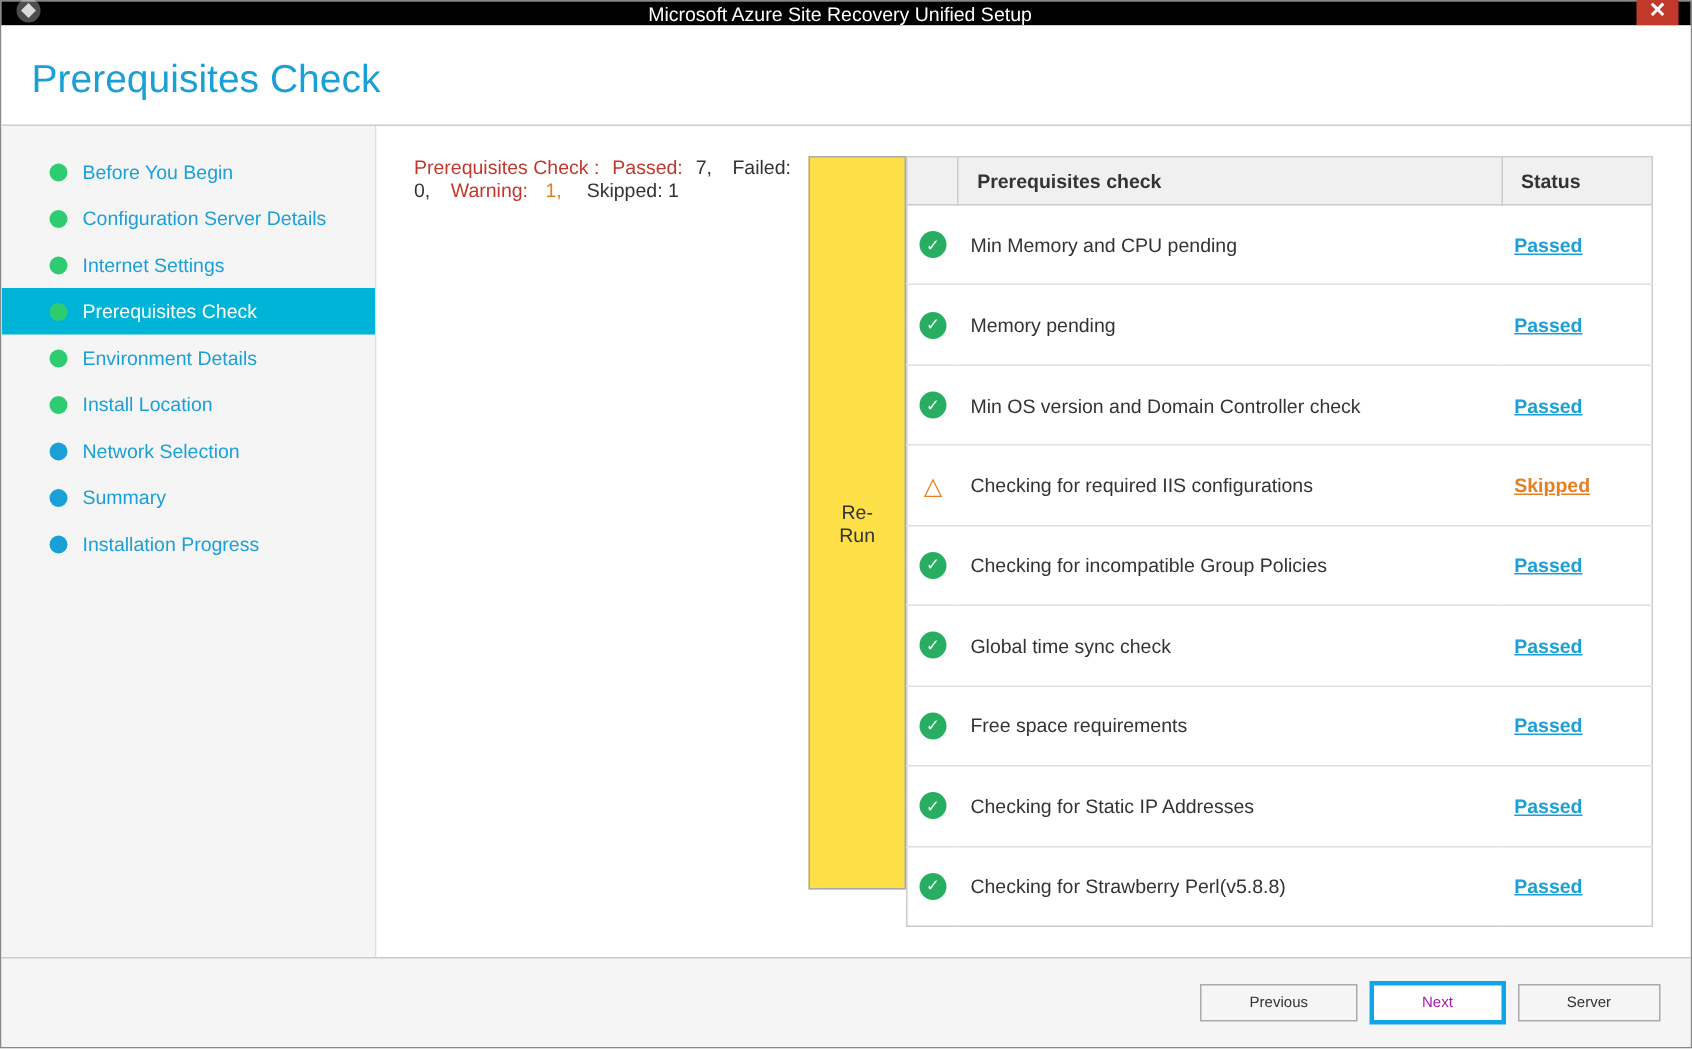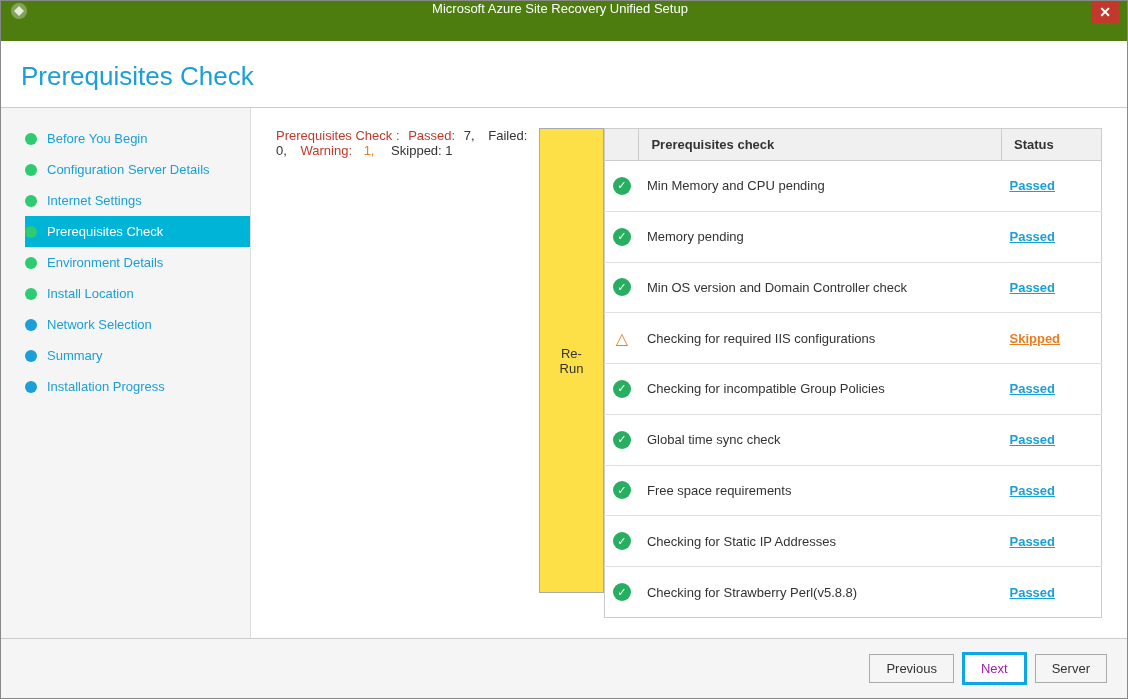--- a/index.html
+++ b/index.html
@@ -13,24 +13,24 @@
     }
     .window {
       width: 1128px;
       height: 699px;
       display: flex;
       flex-direction: column;
       border: 1px solid #888;
       background: #fff;
     }
     .title-bar {
-      background: #4d7c0f;
-      height: 40px;
-      display: flex;
-      align-items: flex-start;
+      background: #000000;
+      height: 16px;
+      display: flex;
+      align-items: flex-end;
       justify-content: space-between;
       padding: 0 8px;
       flex-shrink: 0;
     }
     .title-bar-icon {
       width: 20px;
       height: 20px;
       display: flex;
       align-items: center;
       justify-content: center;
@@ -84,25 +84,24 @@
     .sidebar {
       width: 250px;
       background: #f5f5f5;
       border-right: 1px solid #ddd;
       padding: 15px 0;
       flex-shrink: 0;
     }
     .sidebar-item {
       display: flex;
       align-items: center;
-      padding: 8px 0;
+      padding: 8px 32px;
       cursor: pointer;
       color: #1a9fd6;
       font-size: 13px;
-      margin-left: 24px;
     }
     .sidebar-item.active {
       background: #00b4d8;
       color: #fff;
     }
     .sidebar-item.active .sidebar-label { color: #fff; }
     .sidebar-dot {
       width: 12px;
       height: 12px;
       border-radius: 50%;
@@ -202,22 +201,22 @@
       border-top: 1px solid #ccc;
       display: flex;
       align-items: center;
       justify-content: flex-end;
       padding: 0 20px;
       gap: 8px;
       background: #f5f5f5;
       flex-shrink: 0;
     }
     .footer-btn {
-      padding: 6px 16px;
-      font-size: 13px;
+      padding: 6px 32px;
+      font-size: 10px;
       cursor: pointer;
       border: 1px solid #aaa;
       background: #f5f5f5;
       color: #333;
     }
     .footer-btn.primary {
       background: #fff;
       border: 3px solid #0ea5e9;
       color: #a21caf;
     }

